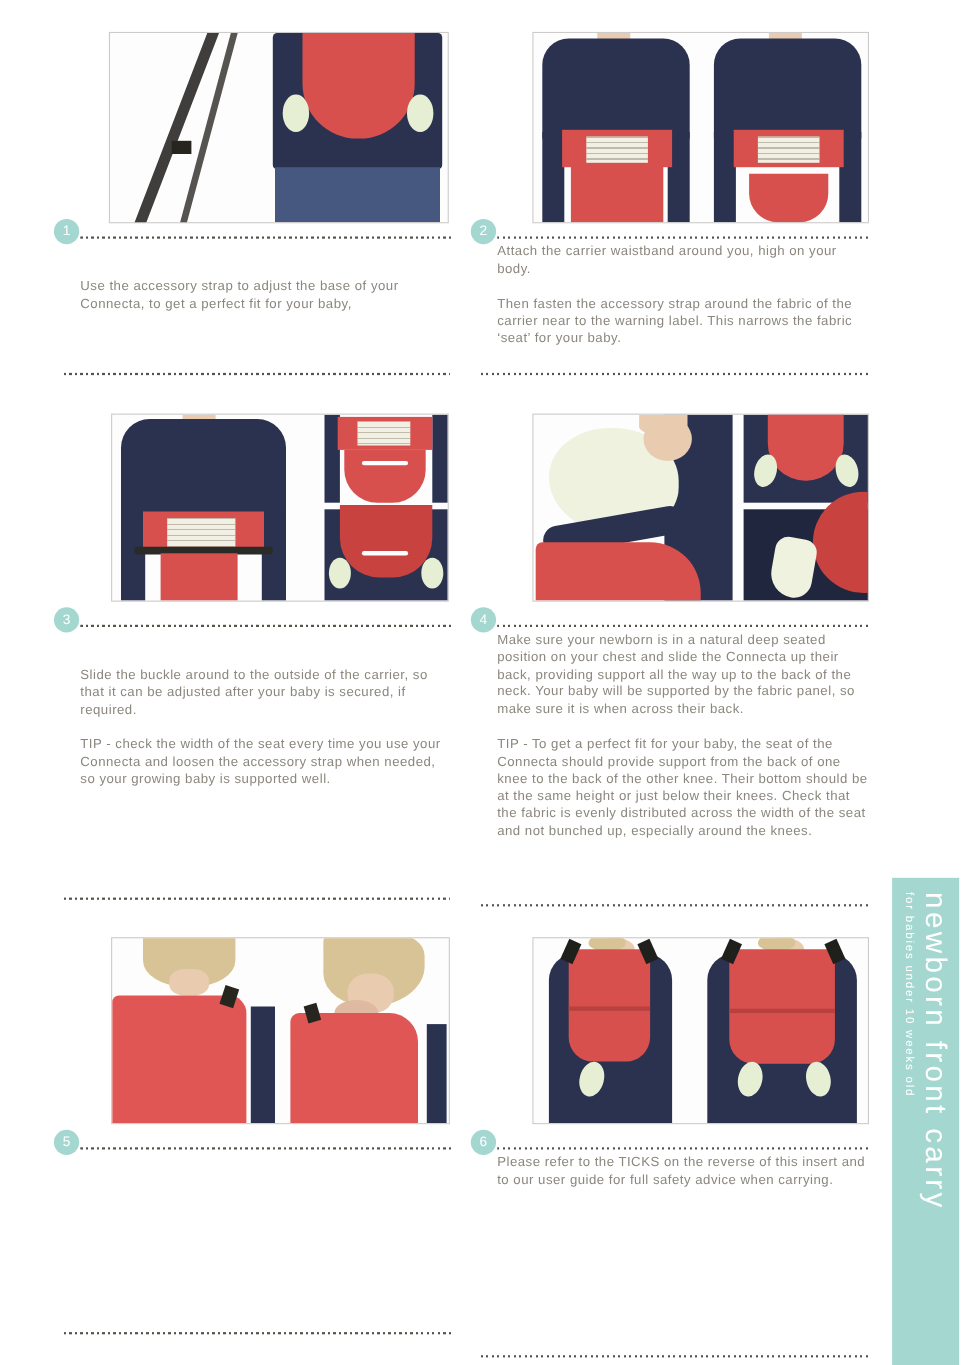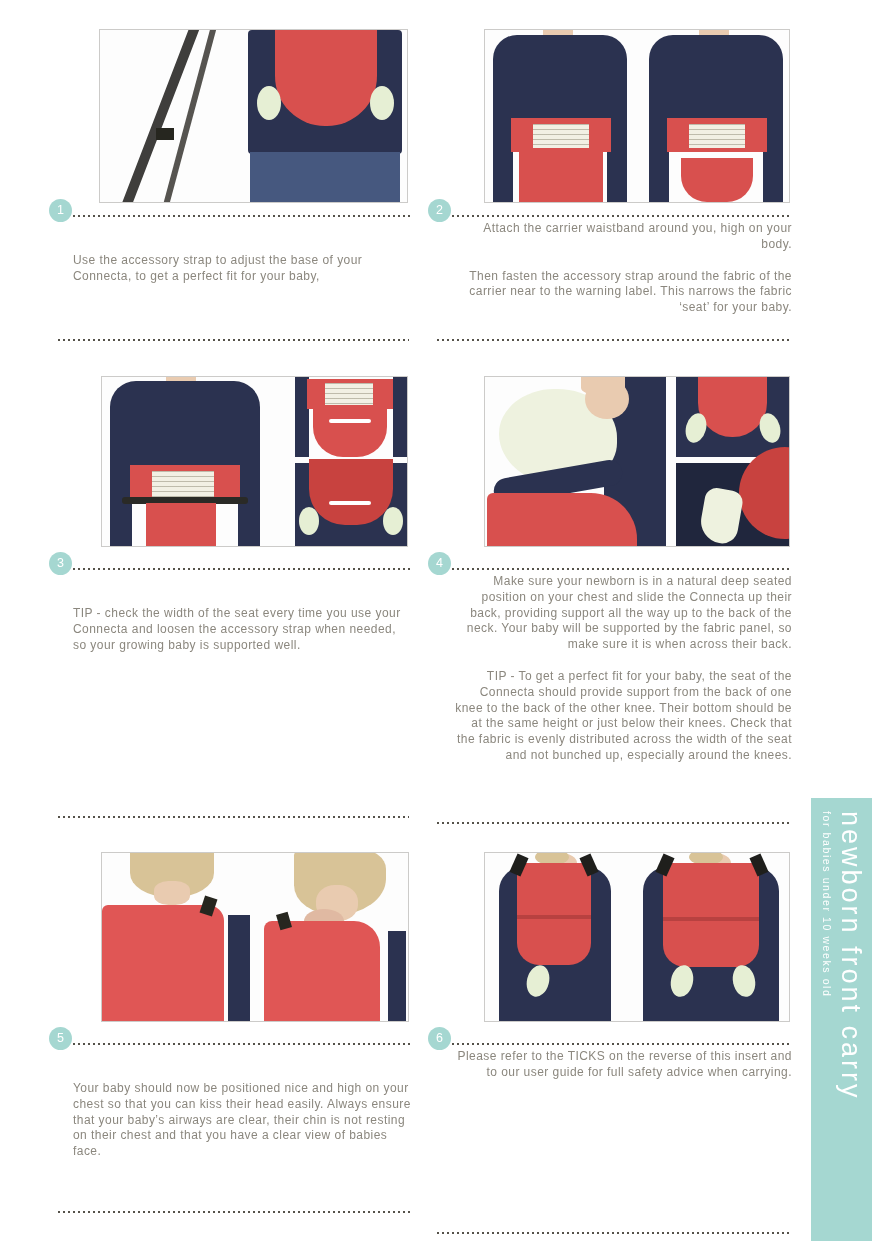--- a/index.html
+++ b/index.html
@@ -38,21 +38,21 @@
   .s1 .rule-top,.s2 .rule-top{left:25px;top:186px;}
   .s3 .rule-top,.s4 .rule-top{left:25px;top:192px;}
   .s5 .rule-top,.s6 .rule-top{left:25px;top:191px;}
   .s1 .rule-top,.s3 .rule-top,.s5 .rule-top{width:337px;}
   .s2 .rule-top,.s4 .rule-top,.s6 .rule-top{width:339px;}
 
   .s1 .text,.s2 .text{left:25px;top:192px;}
   .s3 .text,.s4 .text{left:25px;top:198px;}
   .s5 .text,.s6 .text{left:25px;top:197px;}
   .s1 .text,.s3 .text,.s5 .text{width:338px;margin-top:32px;}
-  .s2 .text,.s4 .text,.s6 .text{width:340px;text-align:right;}
+  .s2 .text,.s4 .text,.s6 .text{width:340px;}
 
   .s1 .rule-bot{left:10px;top:310px;width:351px;}
   .s2 .rule-bot{left:10px;top:310px;width:354px;}
   .s3 .rule-bot{left:10px;top:440px;width:351px;}
   .s4 .rule-bot{left:10px;top:446px;width:354px;}
   .s5 .rule-bot{left:10px;top:359px;width:353px;}
   .s6 .rule-bot{left:10px;top:380px;width:354px;}
 
   
   .sidebar{position:absolute;left:811px;top:798px;width:61px;height:443px;background:#a5d7d1;
@@ -222,20 +222,21 @@
       <i class="sh p3t6 dash"></i>
       <i class="sh p3bg navy"></i>
       <i class="sh p3b1"></i>
       <i class="sh p3b2 dash"></i>
       <i class="sh p3b3 green"></i>
       <i class="sh p3b4 green"></i>
     </div>
     <div class="badge">3</div>
     <div class="rule rule-top"></div>
     <div class="text">
+      <p>Slide the buckle around to the outside of the carrier, so that it can be adjusted after your baby is secured, if required.</p>
       <p>TIP - check the width of the seat every time you use your Connecta and loosen the accessory strap when needed, so your growing baby is supported well.</p>
     </div>
     <div class="rule rule-bot"></div>
   </section>
 
   <section class="step s4">
     <div class="photo">
       <i class="sh p4a1 navy"></i>
       <i class="sh p4a2 skin"></i>
       <i class="sh p4a3"></i>
@@ -269,21 +270,20 @@
       <i class="sh p5b1 hair"></i>
       <i class="sh p5b2 skin"></i>
       <i class="sh p5b3"></i>
       <i class="sh p5b4"></i>
       <i class="sh p5b5"></i>
       <i class="sh p5b6 navy"></i>
     </div>
     <div class="badge">5</div>
     <div class="rule rule-top"></div>
     <div class="text">
-      <p>Your baby should now be positioned nice and high on your chest so that you can kiss their head easily. Always ensure that your baby’s airways are clear, their chin is not resting on their chest and that you have a clear view of babies face.</p>
     </div>
     <div class="rule rule-bot"></div>
   </section>
 
   <section class="step s6">
     <div class="photo">
       <i class="sh p6a1 skin"></i>
       <i class="sh p6a2 hair"></i>
       <i class="sh p6a3 navy"></i>
       <i class="sh p6a4 red"></i>

